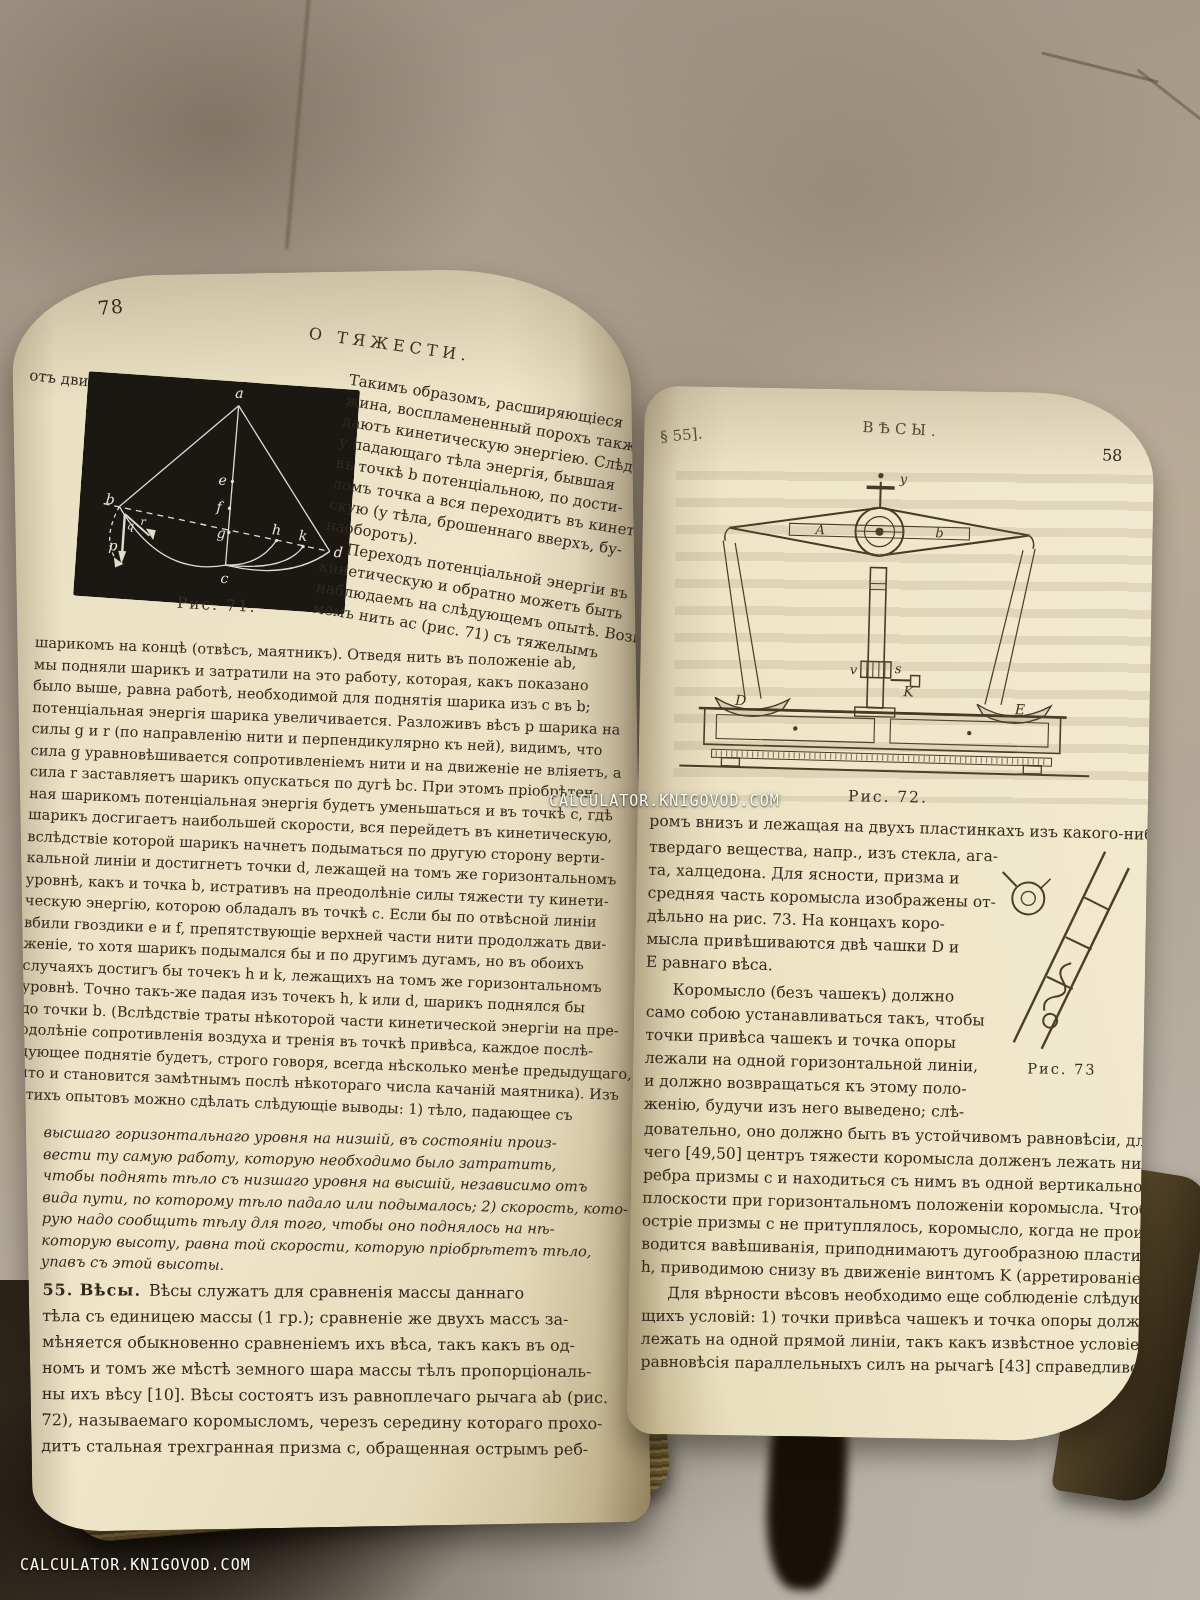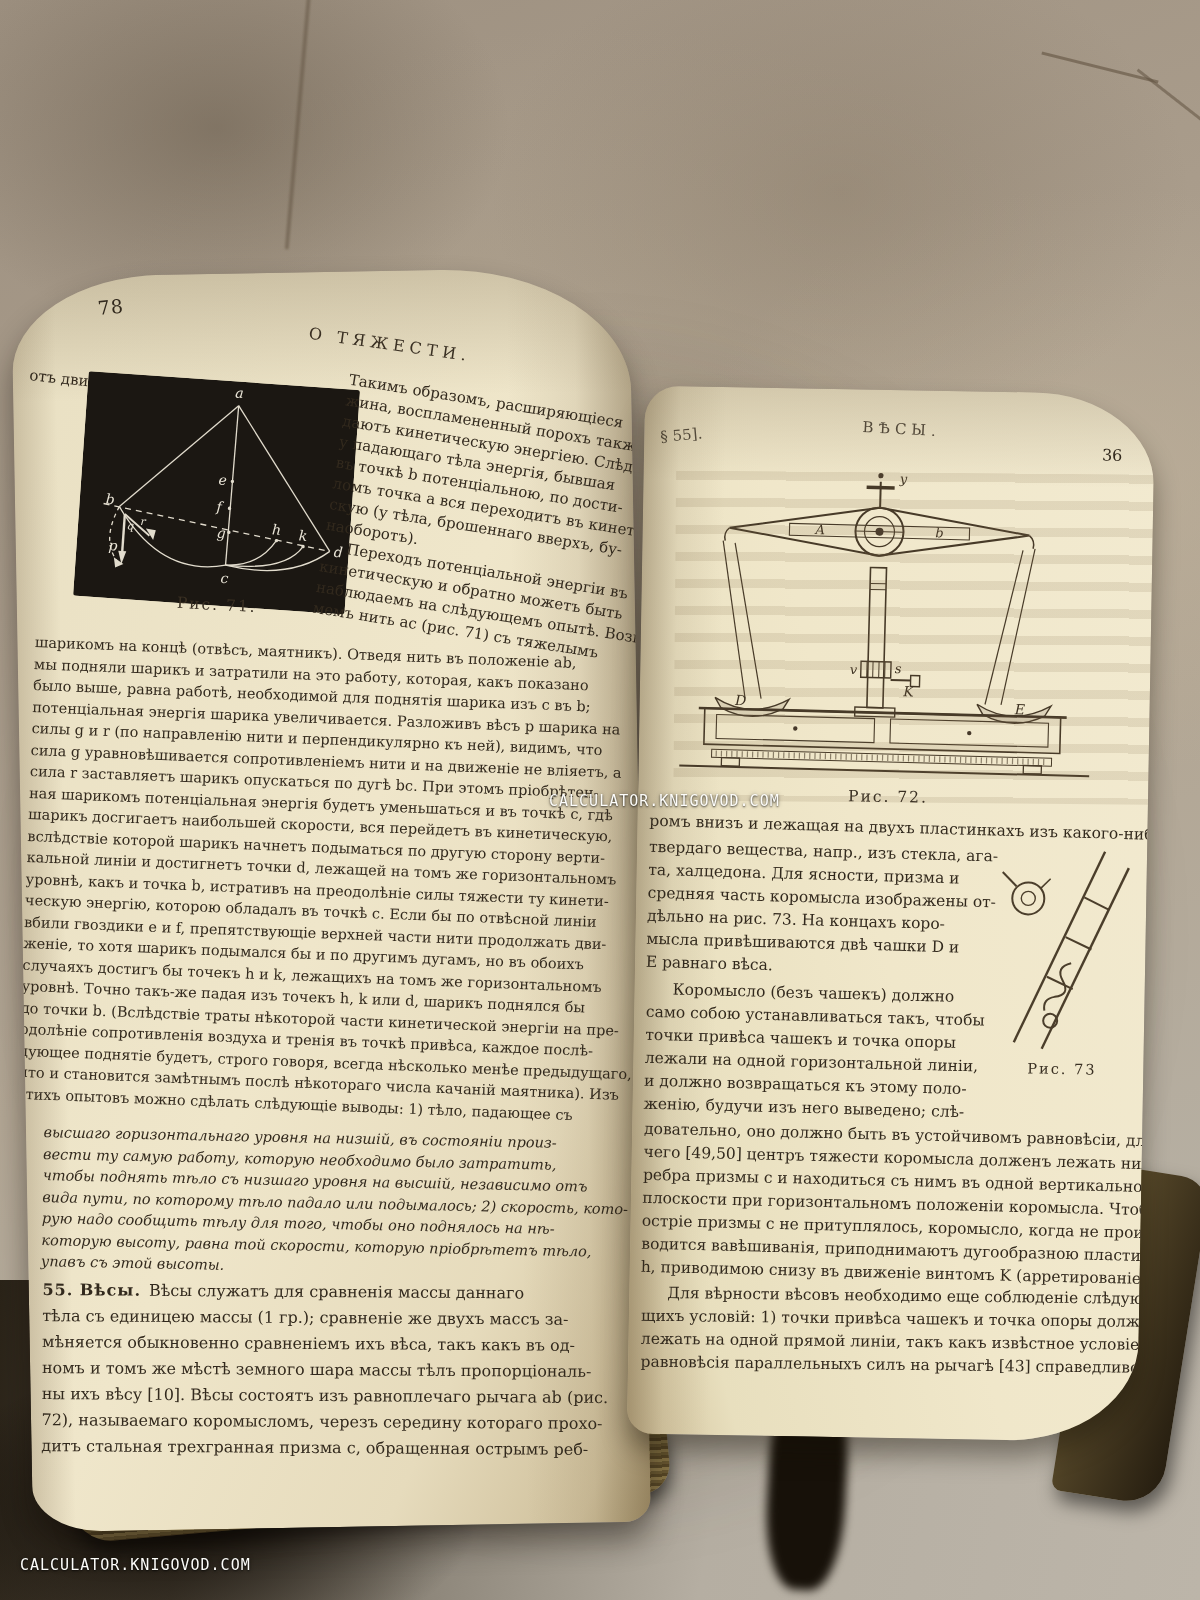--- a/index.html
+++ b/index.html
@@ -203,21 +203,21 @@
           <div class="tline">ны ихъ вѣсу [10]. Вѣсы состоятъ изъ равноплечаго рычага ab (рис.</div>
           <div class="tline">72), называемаго коромысломъ, черезъ середину котораго прохо-</div>
           <div class="tline">дитъ стальная трехгранная призма c, обращенная острымъ реб-</div>
         </div>
     </div>
   </div>
 
   <div class="page page-right">
     <div class="abs ink" style="left:16px;top:40px;font-size:15px;opacity:.8;transform:rotate(-6deg);">§ 55].</div>
     <div class="abs runhead" style="left:218px;top:30px;font-size:15px;opacity:.85;transform:rotate(2deg);">ВѢСЫ.</div>
-    <div class="abs ink" style="left:458px;top:52px;font-size:16px;">36</div>
+    <div class="abs ink" style="left:458px;top:52px;font-size:16px;">58</div>
 
     <div class="abs" style="left:24px;top:76px;transform:rotate(.5deg);">
       <div class="ghost"></div>
       <svg width="440" height="315" viewBox="0 0 440 315">
         <g stroke="#473a28" fill="none">
           <line x1="18" y1="305" x2="428" y2="305" stroke-width="2"></line>
           <rect x="42" y="247" width="356" height="36" stroke-width="1.6"></rect>
           <line x1="36" y1="247" x2="404" y2="247" stroke-width="2.6"></line>
           <rect x="54" y="253" width="158" height="24" stroke-width="1.1"></rect>
           <rect x="228" y="253" width="158" height="24" stroke-width="1.1"></rect>

